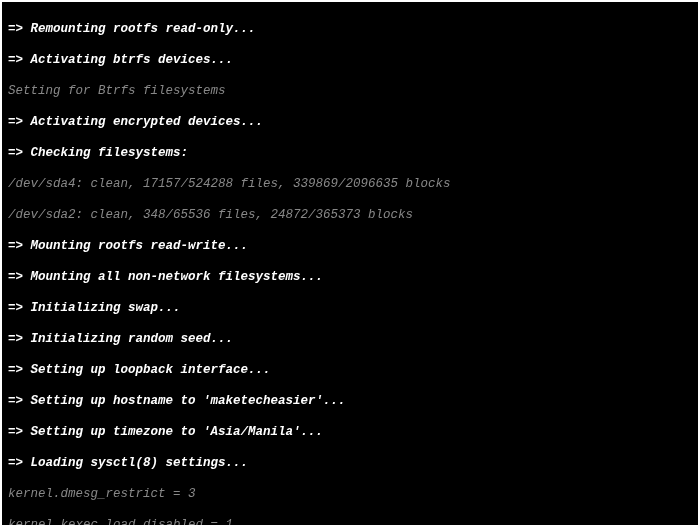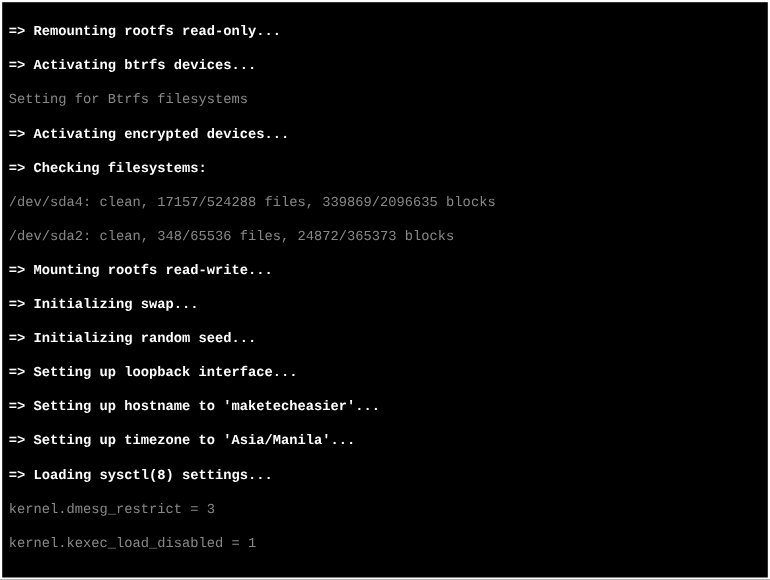--- a/index.html
+++ b/index.html
@@ -18,20 +18,21 @@
       width: 696px;
       height: 523px;
       margin: 2px;
       padding: 4px 6px;
       font-family: "Courier New", Courier, monospace;
       font-size: 12.5px;
       line-height: 15.5px;
       color: #fff;
       overflow: hidden;
       white-space: pre;
+      font-style: italic;
     }
     .line {
       display: block;
     }
     .bold {
       font-weight: bold;
       color: #fff;
     }
     .gray {
       color: #888;
@@ -42,20 +43,21 @@
 
 <div class="terminal">
 <span class="line bold">=&gt; Remounting rootfs read-only...</span>
 <span class="line bold">=&gt; Activating btrfs devices...</span>
 <span class="line gray">Setting for Btrfs filesystems</span>
 <span class="line bold">=&gt; Activating encrypted devices...</span>
 <span class="line bold">=&gt; Checking filesystems:</span>
 <span class="line gray">/dev/sda4: clean, 17157/524288 files, 339869/2096635 blocks</span>
 <span class="line gray">/dev/sda2: clean, 348/65536 files, 24872/365373 blocks</span>
 <span class="line bold">=&gt; Mounting rootfs read-write...</span>
+<span class="line bold">=&gt; Mounting all non-network filesystems...</span>
 <span class="line bold">=&gt; Initializing swap...</span>
 <span class="line bold">=&gt; Initializing random seed...</span>
 <span class="line bold">=&gt; Setting up loopback interface...</span>
 <span class="line bold">=&gt; Setting up hostname to 'maketecheasier'...</span>
 <span class="line bold">=&gt; Setting up timezone to 'Asia/Manila'...</span>
 <span class="line bold">=&gt; Loading sysctl(8) settings...</span>
 <span class="line gray">kernel.dmesg_restrict = 3</span>
 <span class="line gray">kernel.kexec_load_disabled = 1</span>
 
 

